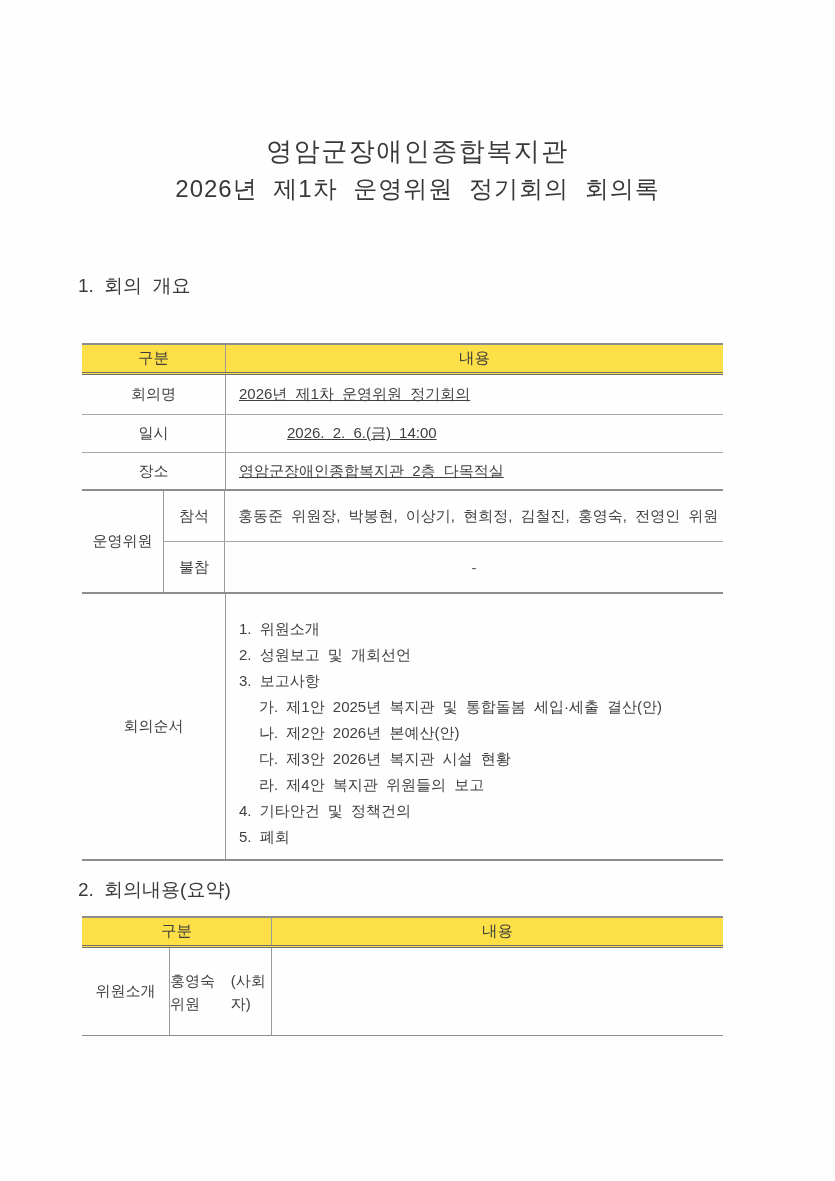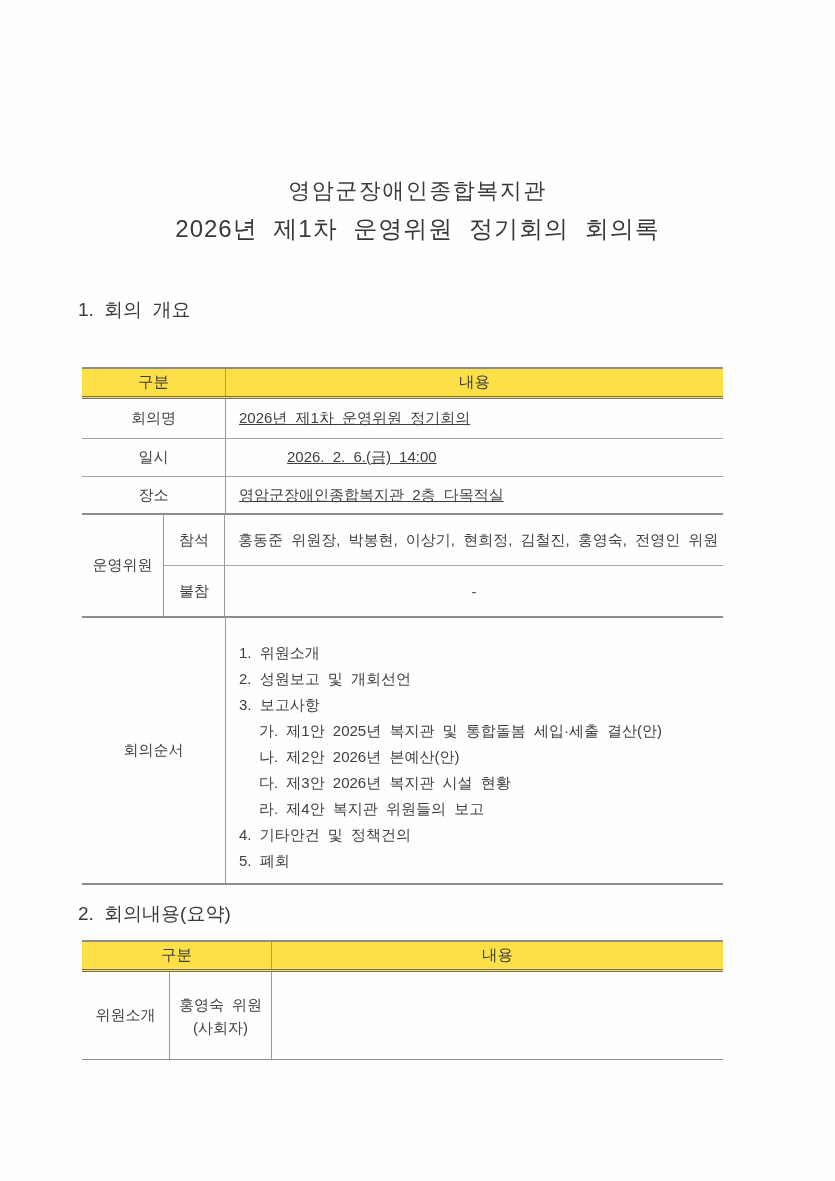--- a/index.html
+++ b/index.html
@@ -15,45 +15,44 @@
   }
   .page {
     width: 835px;
     height: 1181px;
     padding-top: 136px;
   }
 
   
   .title-block { text-align: center; }
   .title-line1 {
-    font-size: 22px;
+    font-size: 26px;
     line-height: 30px;
     letter-spacing: 1.5px;
     word-spacing: 4px;
     color: #3a3a3a;
-    margin-top: 40px;
   }
   .title-line2 {
     font-size: 24px;
     line-height: 32px;
     margin-top: 7px;
     letter-spacing: 1px;
     word-spacing: 8px;
     color: #383838;
   }
 
   
   .section-heading {
     font-size: 19px;
     line-height: 27px;
     margin-left: 78px;
     color: #3a3a3a;
     word-spacing: 5px;
   }
-  .section-heading.first { margin-top: 51px; }
+  .section-heading.first { margin-top: 67px; }
   .section-heading.second { margin-top: 15px; }
 
   
   .doc-table {
     width: 641px;
     margin-left: 82px;
     font-size: 15px;
     color: #404040;
     word-spacing: 4px;
   }
@@ -124,21 +123,21 @@
 
   
   .summary-row { display: flex; height: 88px; border-bottom: 1px solid #8d8d8d; }
   .summary-row .cat {
     width: 88px;
     display: flex; align-items: center; justify-content: center;
     border-right: 1px solid #9a9a9a;
   }
   .summary-row .speaker {
     width: 102px;
-    display: flex; flex-direction: column; align-items: center; justify-content: center;
+    display: flex; flex-direction: row; align-items: center; justify-content: center;
     border-right: 1px solid #9a9a9a;
     line-height: 23px;
   }
   .summary-row .content {
     flex: 1;
     display: flex; align-items: center;
     padding: 0 16px 0 14px;
     line-height: 27px;
   }
 </style>

